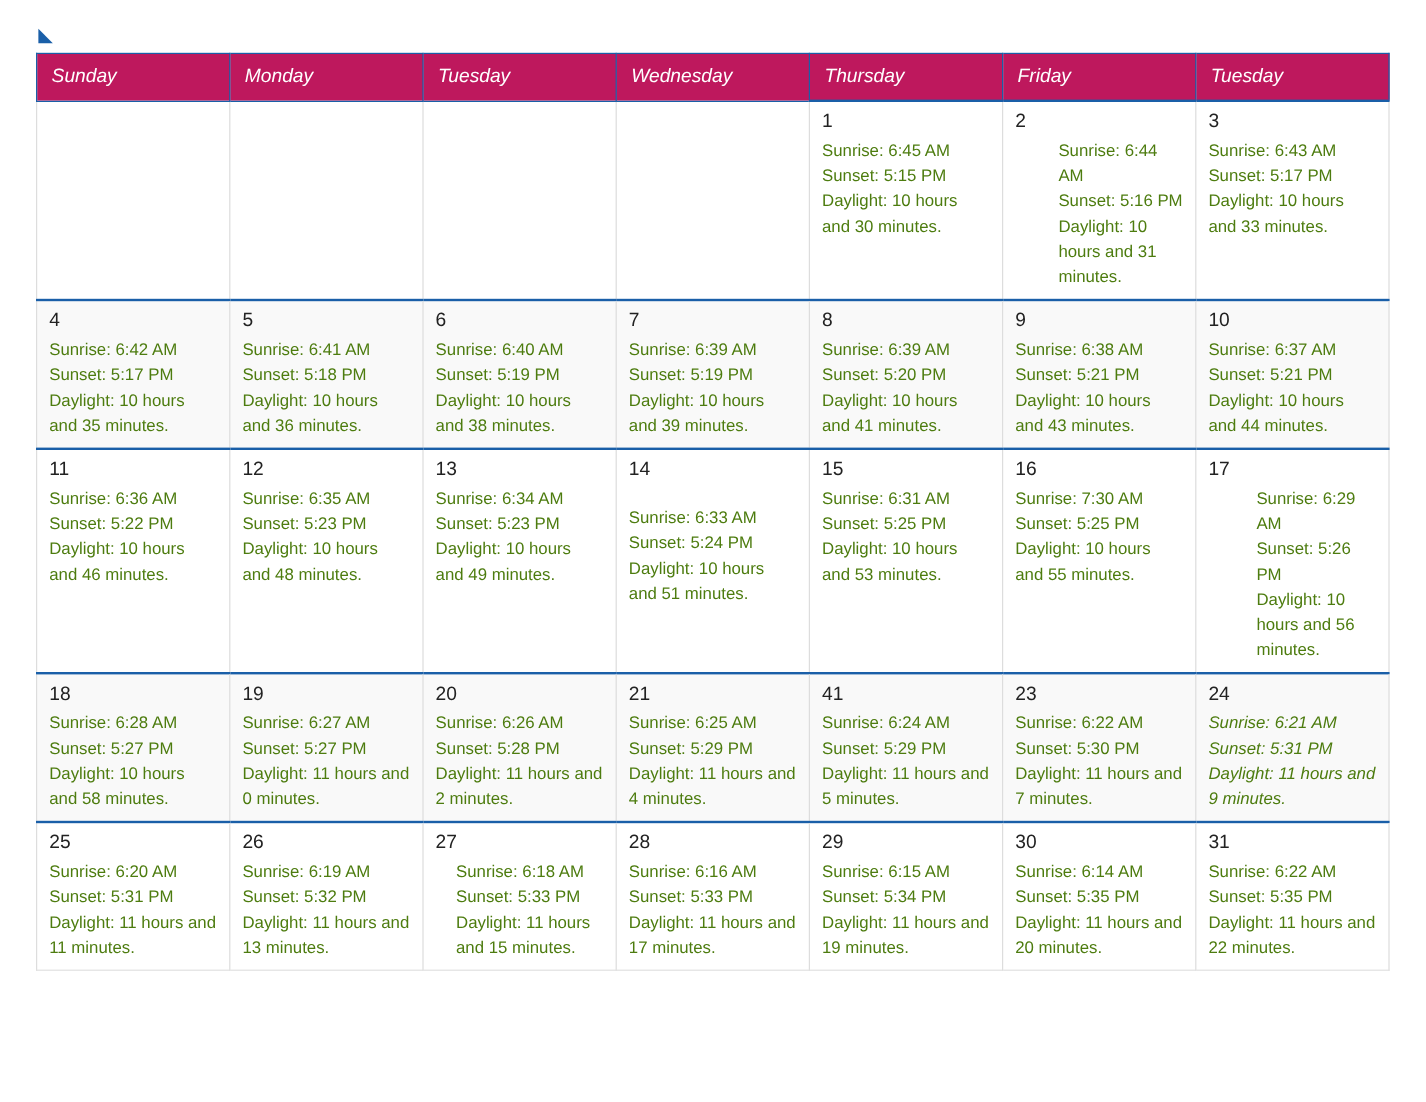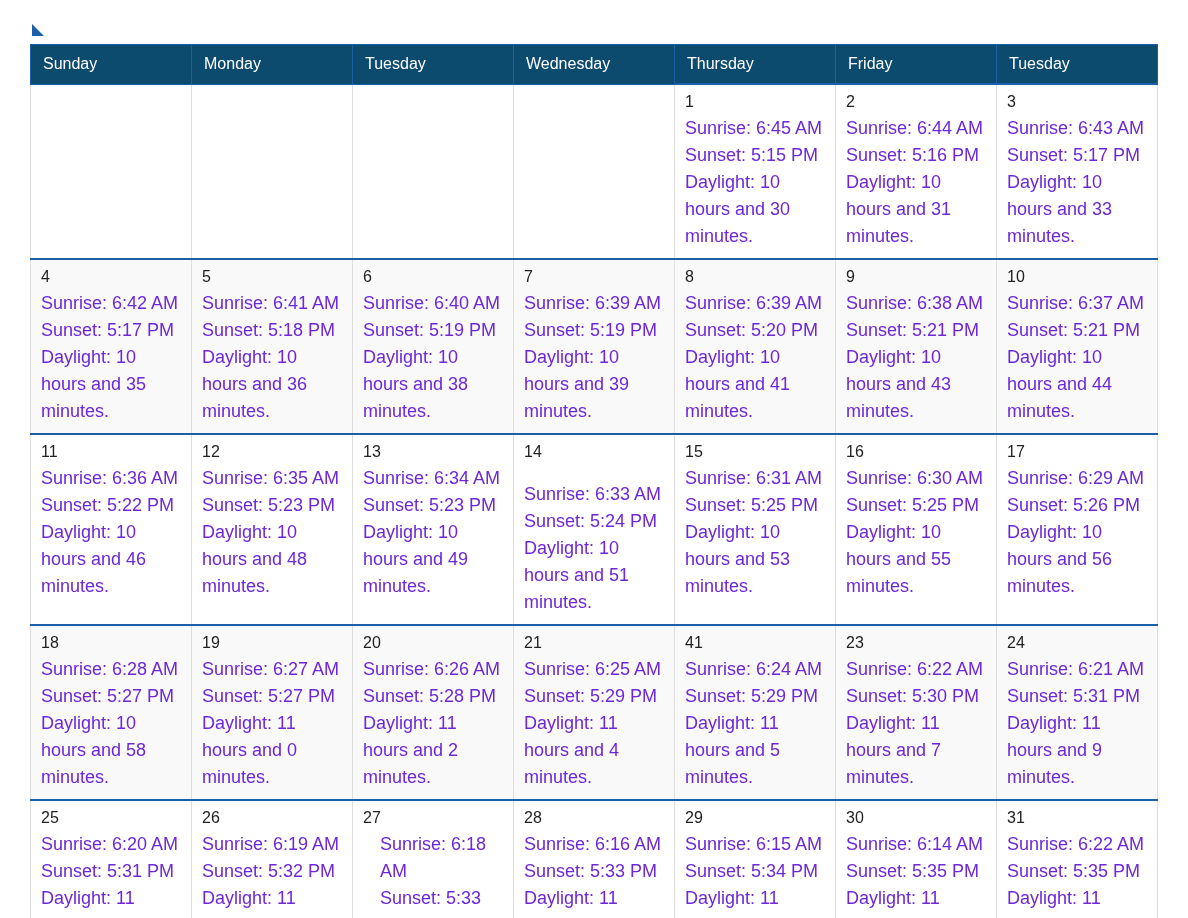--- a/index.html
+++ b/index.html
@@ -60,46 +60,47 @@
       font-size: 22px;
       color: #555;
       margin-top: 4px;
     }
     .calendar-table {
       width: 100%;
       border-collapse: collapse;
       margin-top: 10px;
     }
     .calendar-table th {
-      background-color: #0c4a6e;
+      background-color: #be185d;
       color: #fff;
       font-size: 16px;
       font-weight: normal;
       padding: 10px 12px;
       text-align: left;
       border: 1px solid #1a5fa8;
+      font-style: italic;
     }
     .calendar-table td {
       vertical-align: top;
       padding: 8px 10px;
       border: 1px solid #ccc;
       width: 14.28%;
       font-size: 13px;
       color: #333;
       height: 120px;
     }
     .day-number {
       font-size: 16px;
       color: #222;
       margin-bottom: 4px;
       display: block;
     }
     .day-info {
-      font-size: 18px;
-      color: #6d28d9;
+      font-size: 14px;
+      color: #4d7c0f;
       line-height: 1.5;
     }
     .empty-cell {
       background: #fff;
     }
     tr:nth-child(even) td {
       background-color: #f9f9f9;
     }
     tr:nth-child(odd) td {
       background-color: #fff;
@@ -150,21 +151,21 @@
         <td class="empty-cell" style="border-top: 1px solid rgb(221, 221, 221);"></td>
         <td class="empty-cell" style="border-top: 1px solid rgb(221, 221, 221);"></td>
         <td style="border-top: 2px solid rgb(26, 95, 168);">
           <span class="day-number">1</span>
           <div class="day-info" style="white-space: pre-line;">Sunrise: 6:45 AM
 Sunset: 5:15 PM
 Daylight: 10 hours and 30 minutes.</div>
         </td>
         <td style="border-top: 2px solid rgb(26, 95, 168);">
           <span class="day-number">2</span>
-          <div class="day-info" style="white-space: pre-line;">Sunrise: 6:44 AM
+          <div class="day-info" style="white-space: pre-line; margin-left: 36px;">Sunrise: 6:44 AM
 Sunset: 5:16 PM
 Daylight: 10 hours and 31 minutes.</div>
         </td>
         <td style="border-top: 2px solid rgb(26, 95, 168);">
           <span class="day-number">3</span>
           <div class="day-info" style="white-space: pre-line;">Sunrise: 6:43 AM
 Sunset: 5:17 PM
 Daylight: 10 hours and 33 minutes.</div>
         </td>
       </tr>
@@ -238,27 +239,27 @@
 Daylight: 10 hours and 51 minutes.</div>
         </td>
         <td>
           <span class="day-number">15</span>
           <div class="day-info" style="white-space: pre-line;">Sunrise: 6:31 AM
 Sunset: 5:25 PM
 Daylight: 10 hours and 53 minutes.</div>
         </td>
         <td>
           <span class="day-number">16</span>
-          <div class="day-info" style="white-space: pre-line;">Sunrise: 6:30 AM
+          <div class="day-info" style="white-space: pre-line;">Sunrise: 7:30 AM
 Sunset: 5:25 PM
 Daylight: 10 hours and 55 minutes.</div>
         </td>
         <td>
           <span class="day-number">17</span>
-          <div class="day-info" style="white-space: pre-line;">Sunrise: 6:29 AM
+          <div class="day-info" style="white-space: pre-line; margin-left: 40px;">Sunrise: 6:29 AM
 Sunset: 5:26 PM
 Daylight: 10 hours and 56 minutes.</div>
         </td>
       </tr>
       <tr>
         <td>
           <span class="day-number">18</span>
           <div class="day-info" style="white-space: pre-line;">Sunrise: 6:28 AM
 Sunset: 5:27 PM
 Daylight: 10 hours and 58 minutes.</div>
@@ -288,21 +289,21 @@
 Daylight: 11 hours and 5 minutes.</div>
         </td>
         <td>
           <span class="day-number">23</span>
           <div class="day-info" style="white-space: pre-line;">Sunrise: 6:22 AM
 Sunset: 5:30 PM
 Daylight: 11 hours and 7 minutes.</div>
         </td>
         <td>
           <span class="day-number">24</span>
-          <div class="day-info" style="white-space: pre-line;">Sunrise: 6:21 AM
+          <div class="day-info" style="white-space: pre-line; font-style: italic;">Sunrise: 6:21 AM
 Sunset: 5:31 PM
 Daylight: 11 hours and 9 minutes.</div>
         </td>
       </tr>
       <tr>
         <td>
           <span class="day-number">25</span>
           <div class="day-info" style="white-space: pre-line;">Sunrise: 6:20 AM
 Sunset: 5:31 PM
 Daylight: 11 hours and 11 minutes.</div>

